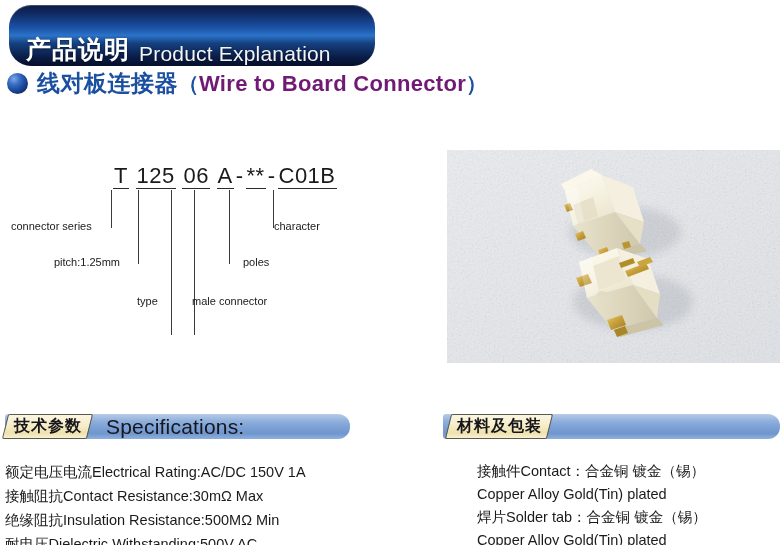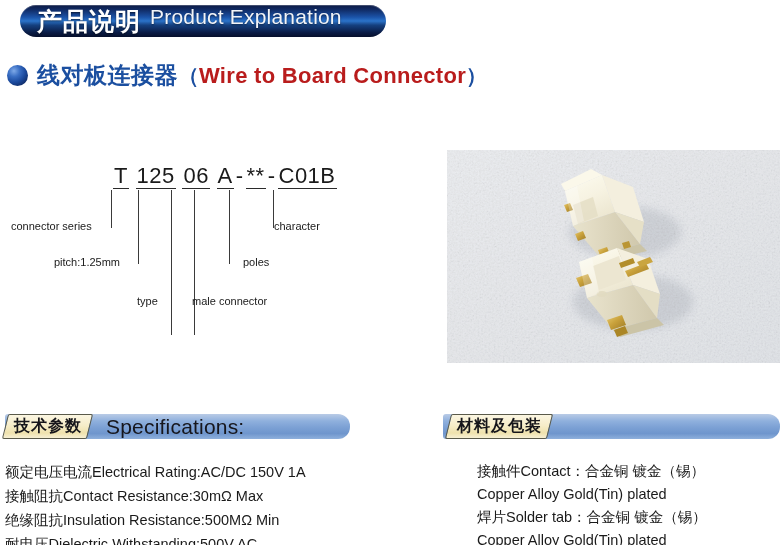--- a/index.html
+++ b/index.html
@@ -9,37 +9,37 @@
     height: 545px;
     background: #ffffff;
     font-family: "Liberation Sans", sans-serif;
     overflow: hidden;
     position: relative;
   }
 
   
   .title-pill {
     position: absolute;
-    left: 20px;
+    left: 9px;
     top: 5px;
     width: 366px;
-    height: 32px;
+    height: 61px;
     border-radius: 22px;
     background:
       linear-gradient(to bottom,
         #0d1b44 0%,
         #102a63 14%,
         #1b53a8 38%,
         #2b73c9 50%,
         #15407f 63%,
         #0a1c46 86%,
         #060f2b 100%);
     box-shadow: inset 0 1px 0 rgba(255,255,255,0.22);
     display: flex;
-    align-items: flex-start;
+    align-items: flex-end;
     padding-left: 17px;
     overflow: hidden;
   }
   .title-cn {
     color: #ffffff;
     font-size: 25px;
     font-weight: bold;
     letter-spacing: 1px;
     text-shadow: 0 1px 2px rgba(0,0,0,0.55);
     white-space: nowrap;
@@ -51,21 +51,21 @@
     margin-left: 9px;
     letter-spacing: 0.2px;
     text-shadow: 0 1px 2px rgba(0,0,0,0.5);
     white-space: nowrap;
   }
 
   
   .subtitle-row {
     position: absolute;
     left: 7px;
-    top: 60px;
+    top: 68px;
     display: flex;
     align-items: center;
     white-space: nowrap;
   }
   .bullet-sphere {
     width: 21px;
     height: 21px;
     border-radius: 50%;
     background: radial-gradient(circle at 33% 28%,
       #7ea9e8 0%, #3a6fc4 28%, #1b4a9e 55%, #0c2356 88%, #071634 100%);
@@ -77,21 +77,21 @@
     font-size: 23px;
     font-weight: bold;
     letter-spacing: 0.5px;
   }
   .subtitle-paren {
     color: #1b4fa0;
     font-size: 21px;
     font-weight: bold;
   }
   .subtitle-en {
-    color: #b91c1c;
+    color: #701a75;
     font-size: 22px;
     font-weight: bold;
     letter-spacing: 0.3px;
   }
 
   
   .pn-diagram {
     position: absolute;
     left: 0;
     top: 150px;

